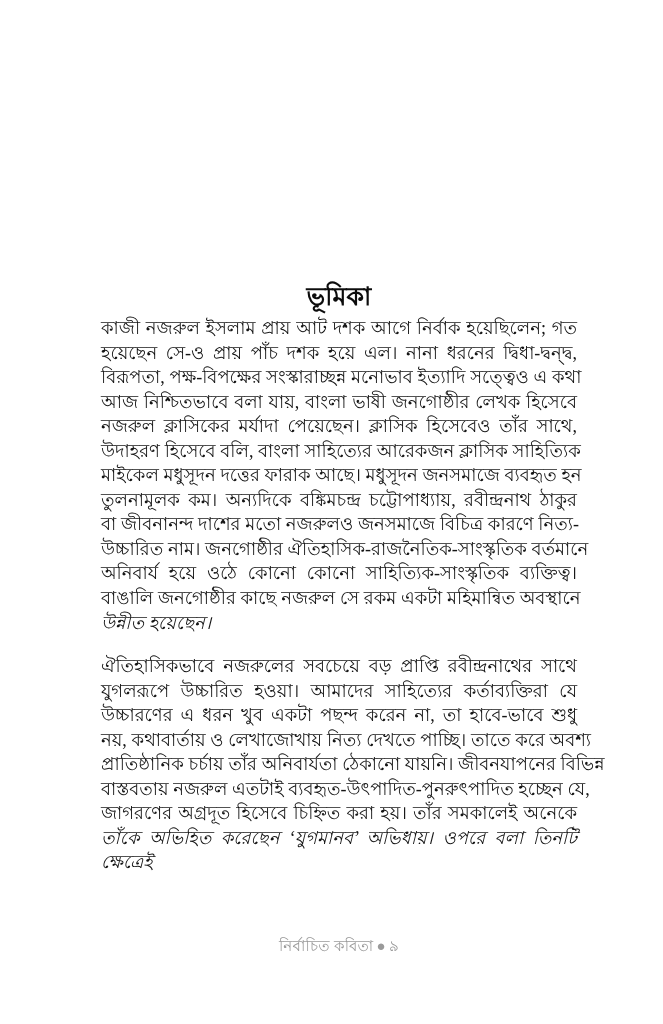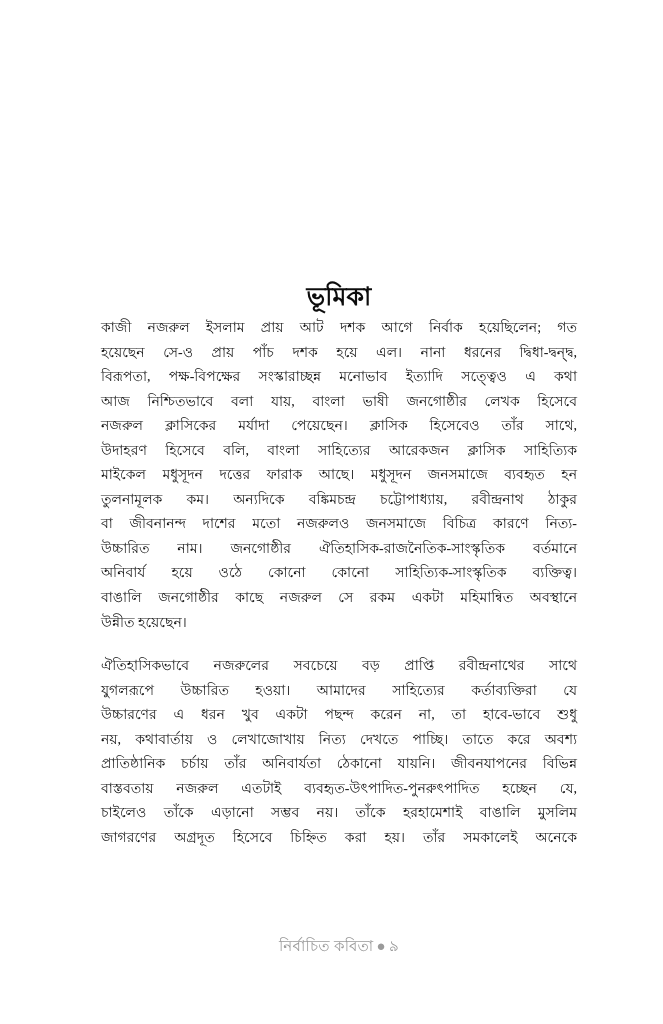--- a/index.html
+++ b/index.html
@@ -47,21 +47,21 @@
 
   .body-block {
     position: absolute;
     top: 316px;
     left: 0;
     width: 476px;
   }
 
   p.para {
     margin: 0;
-    font-size: 14px;
+    font-size: 18px;
     line-height: 24.55px;
     color: #141414;
     text-align: justify;
     text-justify: inter-word;
     word-spacing: 0.2px;
     -webkit-hyphens: none;
     hyphens: none;
   }
 
   p.para + p.para {
@@ -71,20 +71,21 @@
   
   .line {
     display: block;
     text-align: justify;
     text-align-last: justify;
     white-space: nowrap;
   }
   .line.last {
     text-align-last: left;
     white-space: normal;
+    font-style: italic;
   }
 
   .footer {
     position: absolute;
     left: 0;
     top: 936px;
     width: 476px;
     text-align: center;
     font-size: 15px;
     line-height: 20px;
@@ -120,22 +121,22 @@
           <span class="line">বাঙালি জনগোষ্ঠীর কাছে নজরুল সে রকম একটা মহিমান্বিত অবস্থানে</span>
           <span class="line last">উন্নীত হয়েছেন।</span>
         </p>
       <p class="para">
           <span class="line">ঐতিহাসিকভাবে নজরুলের সবচেয়ে বড় প্রাপ্তি রবীন্দ্রনাথের সাথে</span>
           <span class="line">যুগলরূপে উচ্চারিত হওয়া। আমাদের সাহিত্যের কর্তাব্যক্তিরা যে</span>
           <span class="line">উচ্চারণের এ ধরন খুব একটা পছন্দ করেন না, তা হাবে-ভাবে শুধু</span>
           <span class="line">নয়, কথাবার্তায় ও লেখাজোখায় নিত্য দেখতে পাচ্ছি। তাতে করে অবশ্য</span>
           <span class="line">প্রাতিষ্ঠানিক চর্চায় তাঁর অনিবার্যতা ঠেকানো যায়নি। জীবনযাপনের বিভিন্ন</span>
           <span class="line">বাস্তবতায় নজরুল এতটাই ব্যবহৃত-উৎপাদিত-পুনরুৎপাদিত হচ্ছেন যে,</span>
-          <span class="line">চাইলেও তাঁকে এড়ানো সম্ভব নয়। তাঁকে হরহামেশাই বাঙালি মুসলিম</span>
           <span class="line">জাগরণের অগ্রদূত হিসেবে চিহ্নিত করা হয়। তাঁর সমকালেই অনেকে</span>
+          <span class="line last">তাঁকে অভিহিত করেছেন ‘যুগমানব’ অভিধায়। ওপরে বলা তিনটি ক্ষেত্রেই</span>
         </p>
     </div>
 
     <div class="footer">
       <span>নির্বাচিত কবিতা</span><span class="dot">●</span><span>৯</span>
     </div>
 
   </div>
 </div>
 

